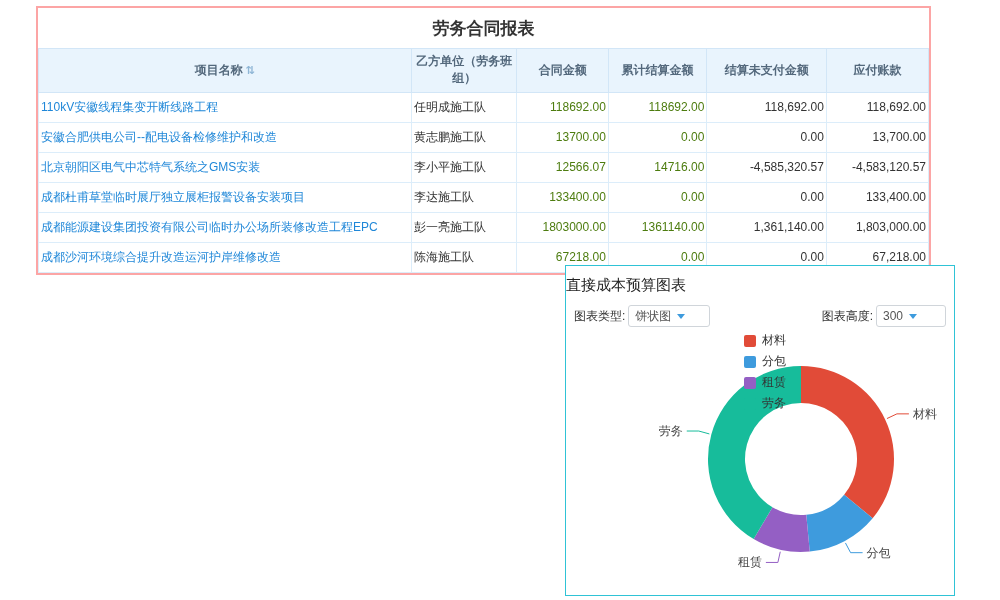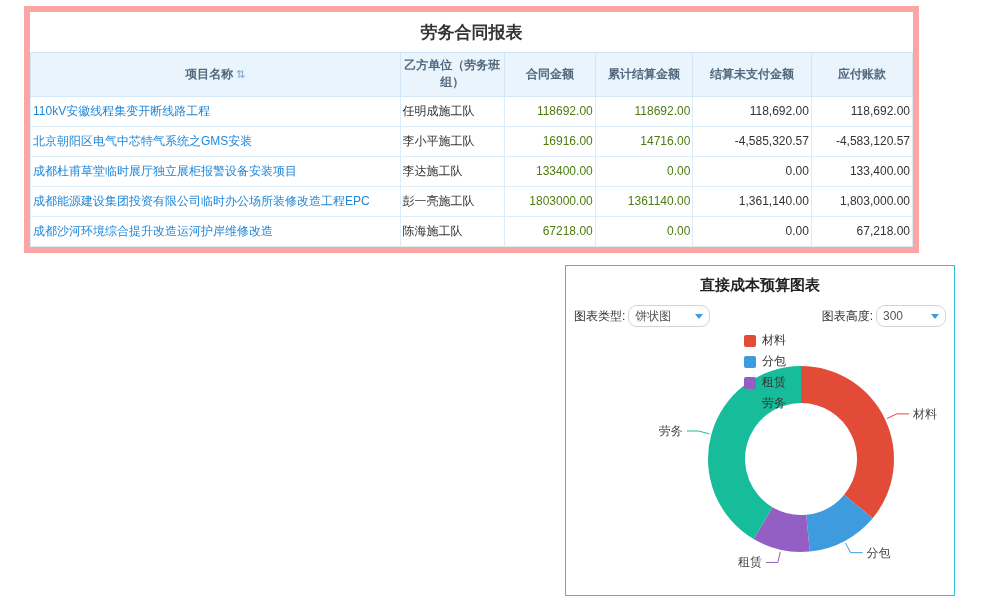--- a/index.html
+++ b/index.html
@@ -1,45 +1,45 @@
 <!DOCTYPE html>
 <html><head>
 <meta charset="utf-8">
 <style>
   *{margin:0;padding:0;box-sizing:border-box}
   html,body{width:1000px;height:600px;background:#ffffff;overflow:hidden;
     font-family:"Liberation Sans","DejaVu Sans",sans-serif;position:relative}
 
   
-  .report-panel{position:absolute;left:24px;top:6px;width:895px;background:#fff;
-    border:6px solid #fca5a5}
+  .report-panel{position:absolute;left:36px;top:6px;width:895px;background:#fff;
+    border:2px solid #fca5a5}
   .panel-title{text-align:center;font-size:17px;font-weight:bold;color:#333;
     padding:9px 0 8px}
   table.report-table{width:100%;border-collapse:collapse;font-size:12px;table-layout:fixed}
   .report-table th{background:#e9f4fd;color:#53687c;font-weight:bold;
     border:1px solid #d2e6f7;padding:4px 3px;text-align:center;line-height:1.45;vertical-align:middle}
   .report-table td{border:1px solid #dcedfa;padding:6px 2px;color:#333;background:#fff;
     white-space:nowrap;overflow:hidden}
   .c-proj{text-align:left}
   .c-proj a{color:#1f87d8;text-decoration:none;cursor:pointer}
   .c-unit{color:#1f87d8;text-align:left}
   .c-num{text-align:right}
   .c-num.blue{color:#4d7c0f}
   .sort-icon{color:#8fb6d6;font-size:11px;margin-left:3px;cursor:pointer}
 
   
   .chart-panel{position:absolute;left:565px;top:265px;width:390px;height:331px;
     background:#fff;border:1px solid #2fc3d6}
-  .chart-title{text-align:center;font-size:15px;font-weight:bold;color:#222;
+  .chart-title{font-size:15px;font-weight:normal;color:#222;
     padding:10px 0 8px}
   .controls{display:flex;justify-content:space-between;align-items:center;
     padding:2px 8px 0 8px}
   .control{display:flex;align-items:center;font-size:12px;color:#333;gap:3px}
-  .select{border:1px solid #d0d5da;border-radius:9px;height:22px;background:#fff;
-    display:flex;align-items:center;justify-content:space-between;
+  .select{border:1px solid #d0d5da;border-radius:3px;height:22px;background:#fff;
+    display:flex;align-items:center;
     padding:0 6px;font-size:12px;color:#555;cursor:pointer}
   .select.w-type{width:82px}
   .select.w-num{width:70px}
   .caret{width:0;height:0;border-left:4px solid transparent;border-right:4px solid transparent;
     border-top:5px solid #3e9bdd;margin-left:6px;flex:0 0 auto}
 
   .legend{position:absolute;left:178px;top:66px;display:flex;flex-direction:column;
     gap:4px;font-size:12px;color:#333;z-index:2}
   .legend-item{display:flex;align-items:center;gap:6px;cursor:pointer}
   .legend-swatch{width:12px;height:12px;border-radius:2px;display:inline-block}
@@ -76,23 +76,31 @@
     <tbody>
       <tr>
         <td class="c-proj"><a>110kV安徽线程集变开断线路工程</a></td>
         <td class="c-unit">任明成施工队</td>
         <td class="c-num blue">118692.00</td>
         <td class="c-num blue">118692.00</td>
         <td class="c-num">118,692.00</td>
         <td class="c-num">118,692.00</td>
       </tr>
       <tr>
+        <td class="c-proj"><a>安徽合肥供电公司--配电设备检修维护和改造</a></td>
+        <td class="c-unit">黄志鹏施工队</td>
+        <td class="c-num blue">13700.00</td>
+        <td class="c-num blue">0.00</td>
+        <td class="c-num">0.00</td>
+        <td class="c-num">13,700.00</td>
+      </tr>
+      <tr>
         <td class="c-proj"><a>北京朝阳区电气中芯特气系统之GMS安装</a></td>
         <td class="c-unit">李小平施工队</td>
-        <td class="c-num blue">16916.00</td>
+        <td class="c-num blue">12566.07</td>
         <td class="c-num blue">14716.00</td>
         <td class="c-num">-4,585,320.57</td>
         <td class="c-num">-4,583,120.57</td>
       </tr>
       <tr>
         <td class="c-proj"><a>成都杜甫草堂临时展厅独立展柜报警设备安装项目</a></td>
         <td class="c-unit">李达施工队</td>
         <td class="c-num blue">133400.00</td>
         <td class="c-num blue">0.00</td>
         <td class="c-num">0.00</td>

